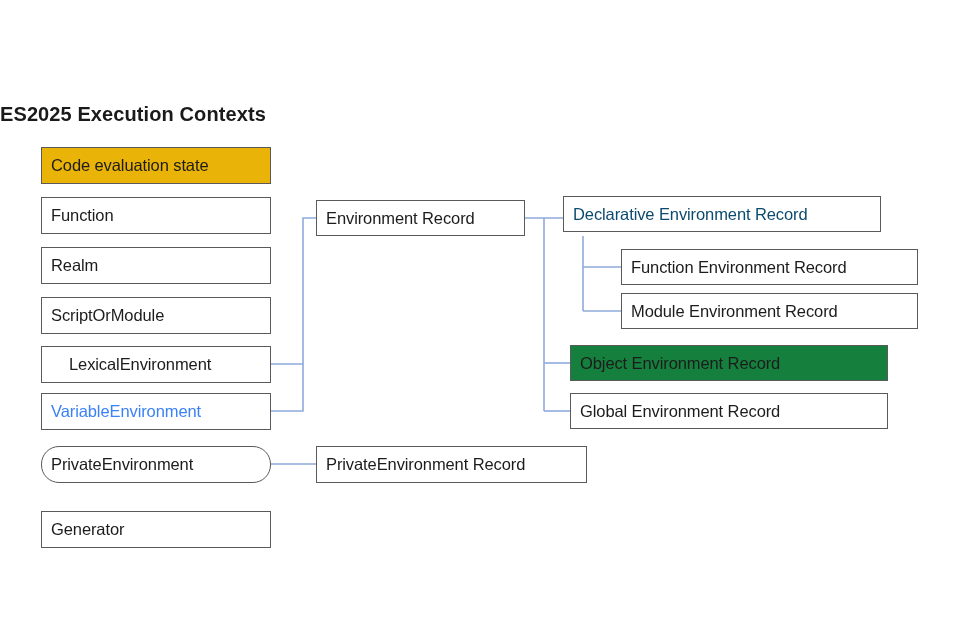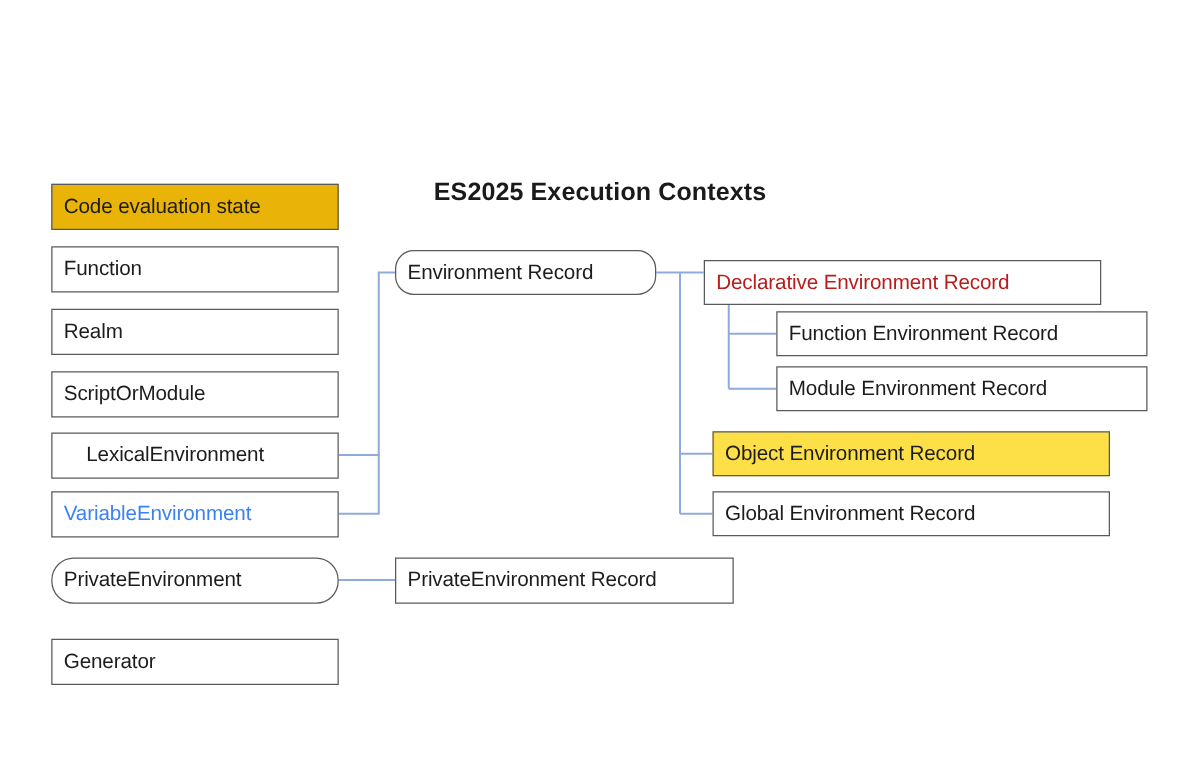--- a/index.html
+++ b/index.html
@@ -13,26 +13,24 @@
     height: 625px;
     background: #ffffff;
     overflow: hidden;
     font-family: "Liberation Sans", sans-serif;
   }
   #title {
     position: absolute;
     left: 0;
     top: 103px;
     width: 960px;
-    text-align: center;
     font-size: 20px;
     font-weight: bold;
     color: #1a1a1a;
     letter-spacing: 0.1px;
-    margin-top: 40px;
   }
   .node {
     position: absolute;
     box-sizing: border-box;
     background: #ffffff;
     border: 1.4px solid #5a5a5a;
     display: flex;
     align-items: center;
     font-size: 16.5px;
     color: #1c1c1c;
@@ -71,22 +69,22 @@
 
   <div class="node" style="left: 41px; top: 147px; width: 230px; height: 37px; border-color: rgb(90, 90, 90); background: #eab308; color: rgb(28, 28, 28);">Code evaluation state</div>
   <div class="node" style="left: 41px; top: 197px; width: 230px; height: 37px; border-color: rgb(90, 90, 90); background: rgb(255, 255, 255); color: rgb(28, 28, 28);">Function</div>
   <div class="node" style="left: 41px; top: 247px; width: 230px; height: 37px; border-color: rgb(90, 90, 90); background: rgb(255, 255, 255); color: rgb(28, 28, 28);">Realm</div>
   <div class="node" style="left: 41px; top: 297px; width: 230px; height: 37px; border-color: rgb(90, 90, 90); background: rgb(255, 255, 255); color: rgb(28, 28, 28);">ScriptOrModule</div>
   <div class="node" style="left: 41px; top: 346px; width: 230px; height: 37px; border-color: rgb(90, 90, 90); background: rgb(255, 255, 255); color: rgb(28, 28, 28); padding-left: 27px;">LexicalEnvironment</div>
   <div class="node" style="left: 41px; top: 393px; width: 230px; height: 37px; border-color: rgb(90, 90, 90); background: rgb(255, 255, 255); color: #3b82f6;">VariableEnvironment</div>
   <div class="node" style="left: 41px; top: 446px; width: 230px; height: 37px; border-color: rgb(90, 90, 90); background: rgb(255, 255, 255); color: rgb(28, 28, 28); border-radius: 18px;">PrivateEnvironment</div>
   <div class="node" style="left: 41px; top: 499px; width: 230px; height: 37px; border-color: rgb(90, 90, 90); background: rgb(255, 255, 255); color: rgb(28, 28, 28); margin-top: 12px;">Generator</div>
 
-  <div class="node" style="left: 316px; top: 200px; width: 209px; height: 36px; border-color: rgb(90, 90, 90); background: rgb(255, 255, 255); color: rgb(28, 28, 28); border-radius: 15px;">Environment Record</div>
+  <div class="node" style="left: 316px; top: 200px; width: 209px; height: 36px; border-color: rgb(90, 90, 90); background: rgb(255, 255, 255); color: rgb(28, 28, 28);">Environment Record</div>
   <div class="node" style="left: 316px; top: 446px; width: 271px; height: 37px; border-color: rgb(90, 90, 90); background: rgb(255, 255, 255); color: rgb(28, 28, 28);">PrivateEnvironment Record</div>
 
-  <div class="node" style="left: 563px; top: 208px; width: 318px; height: 36px; border-color: rgb(90, 90, 90); background: rgb(255, 255, 255); color: #b91c1c;">Declarative Environment Record</div>
+  <div class="node" style="left: 563px; top: 196px; width: 318px; height: 36px; border-color: rgb(90, 90, 90); background: rgb(255, 255, 255); color: #0c4a6e;">Declarative Environment Record</div>
   <div class="node" style="left: 621px; top: 249px; width: 297px; height: 36px; border-color: rgb(90, 90, 90); background: rgb(255, 255, 255); color: rgb(28, 28, 28);">Function Environment Record</div>
   <div class="node" style="left: 621px; top: 293px; width: 297px; height: 36px; border-color: rgb(90, 90, 90); background: rgb(255, 255, 255); color: rgb(28, 28, 28);">Module Environment Record</div>
-  <div class="node" style="left: 570px; top: 345px; width: 318px; height: 36px; border-color: rgb(90, 90, 90); background: #fde047; color: rgb(28, 28, 28);">Object Environment Record</div>
+  <div class="node" style="left: 570px; top: 345px; width: 318px; height: 36px; border-color: rgb(90, 90, 90); background: #15803d; color: rgb(28, 28, 28);">Object Environment Record</div>
   <div class="node" style="left: 570px; top: 393px; width: 318px; height: 36px; border-color: rgb(90, 90, 90); background: rgb(255, 255, 255); color: rgb(28, 28, 28);">Global Environment Record</div>
 
 </div>
 
 </body></html>

